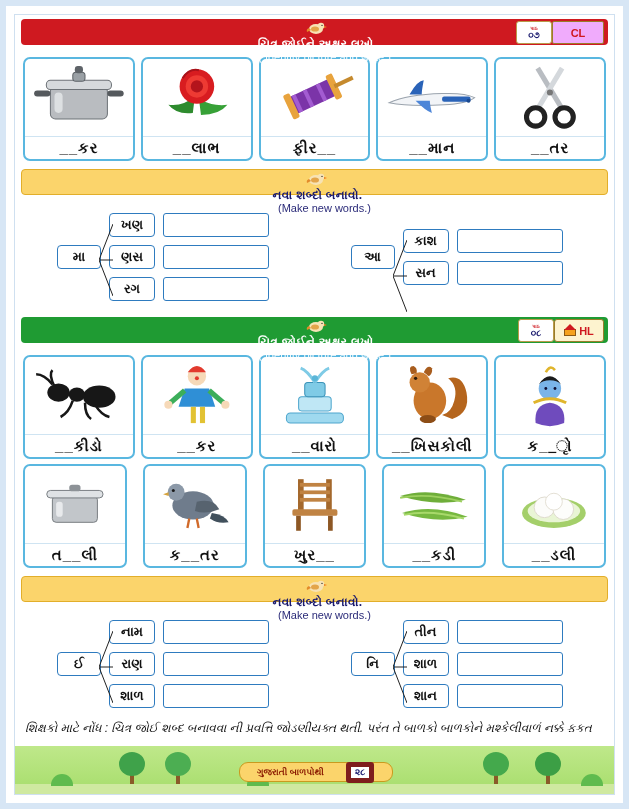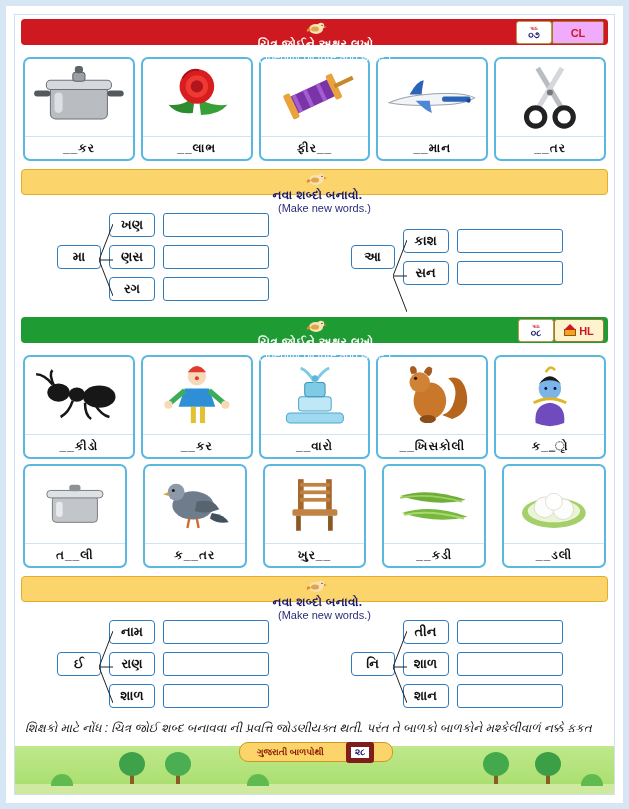--- a/index.html
+++ b/index.html
@@ -96,21 +96,21 @@
     display:flex;flex-direction:column;
     overflow:hidden;
   }
   .card .pic{
     flex:1;display:flex;align-items:center;justify-content:center;
     padding:3px;
   }
   .card .lbl{
     height:22px;border-top:1px solid #cfe4f2;
     display:flex;align-items:center;justify-content:center;
-    font-size:12px;color:#101010;font-weight:bold;
+    font-size:15px;color:#101010;font-weight:bold;
     letter-spacing:1px;
   }
 
   
   .trees{
     display:flex;margin:8px 6px 0 6px;
   }
   .tree{
     flex:1;position:relative;height:100px;
     display:flex;align-items:center;
@@ -159,21 +159,21 @@
     overflow:hidden;
   }
   .scen-road{
     position:absolute;left:0;right:0;bottom:0;height:10px;background:#cfe9a0;
   }
   .tree-ico{position:absolute;bottom:10px;}
   .tree-ico .trunk{position:absolute;left:50%;margin-left:-2px;bottom:0;width:4px;height:10px;background:#8a5a28;}
   .tree-ico .crown{position:absolute;bottom:8px;left:0;width:26px;height:24px;border-radius:50%;background:#3fa24a;}
   .bush{position:absolute;bottom:8px;width:22px;height:12px;border-radius:11px 11px 0 0;background:#5fbb4e;}
   .footer-plate{
-    position:absolute;left:50%;margin-left:-76px;bottom:32px;
+    position:absolute;left:50%;margin-left:-76px;bottom:12px;
     width:152px;height:18px;border-radius:9px;
     background:#fbd46b;border:1px solid #c99a1f;
     display:flex;align-items:center;justify-content:center;gap:22px;
     font-size:9px;font-weight:bold;color:#8b1a00;
   }
   .footer-plate .pg{
     background:#ffffff;border:5px solid #7f1d1d;border-radius:3px;
     font-size:9px;padding:0 4px;color:#1a1a6e;
   }
 

